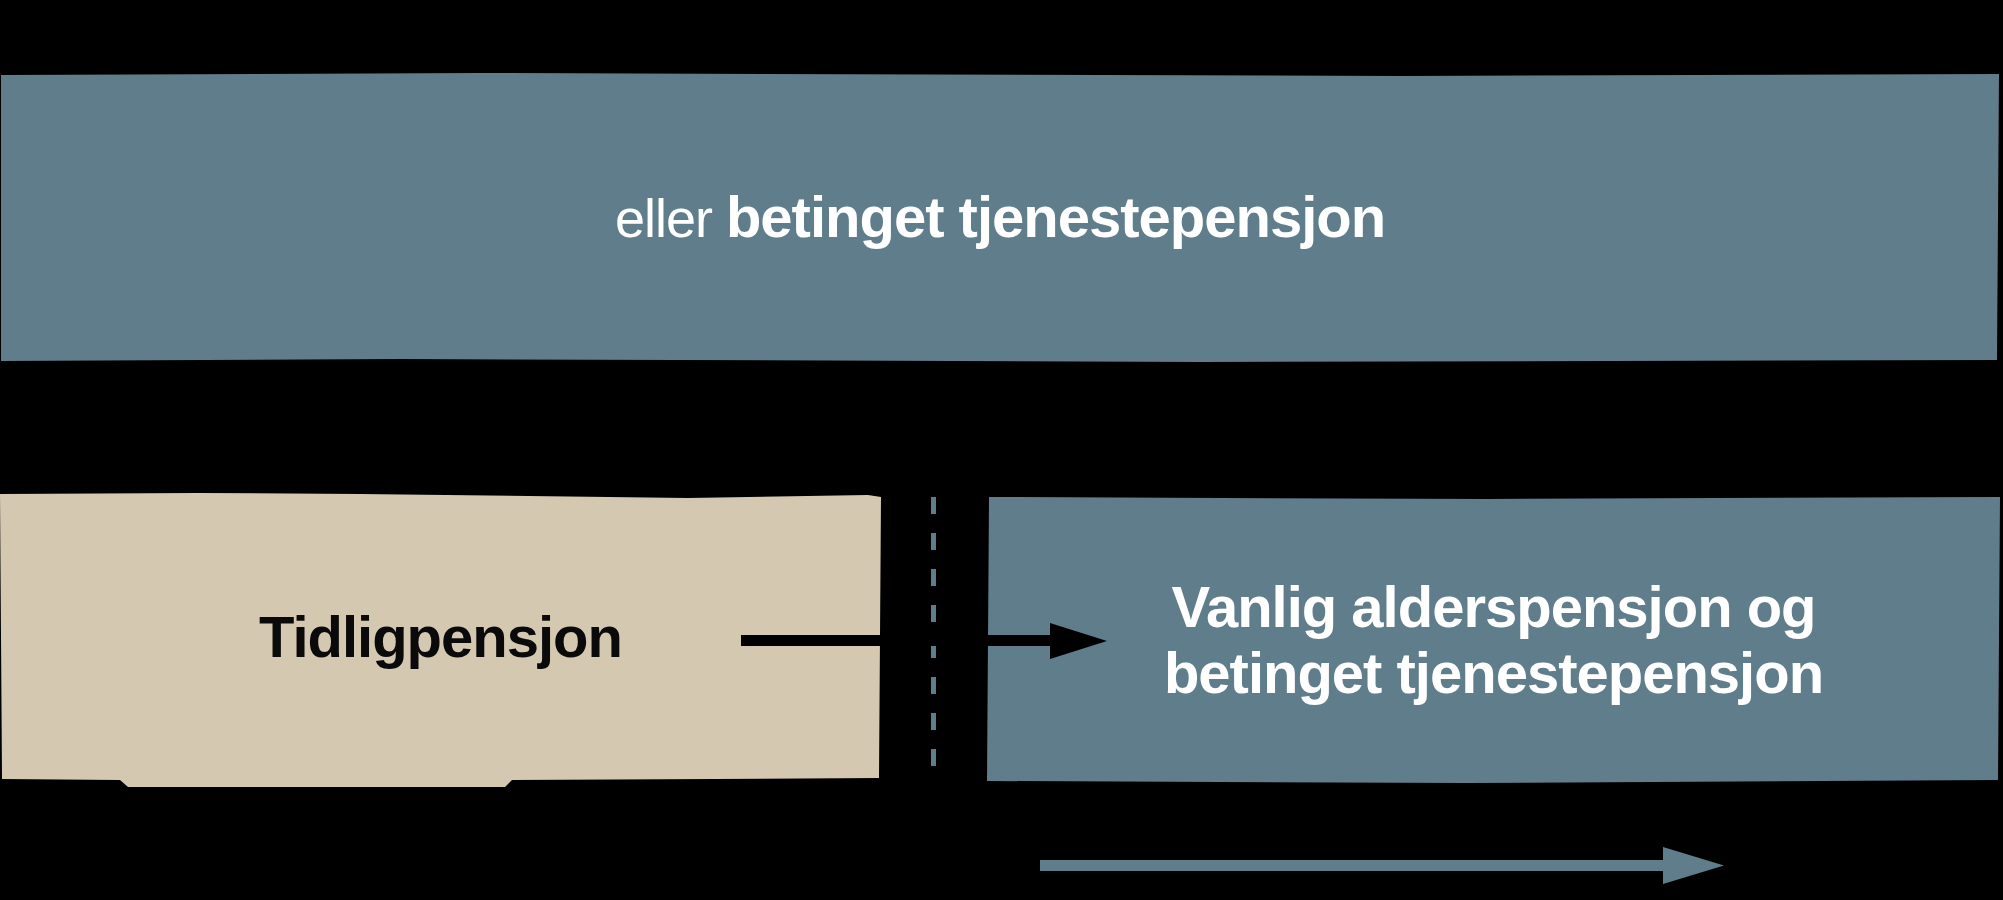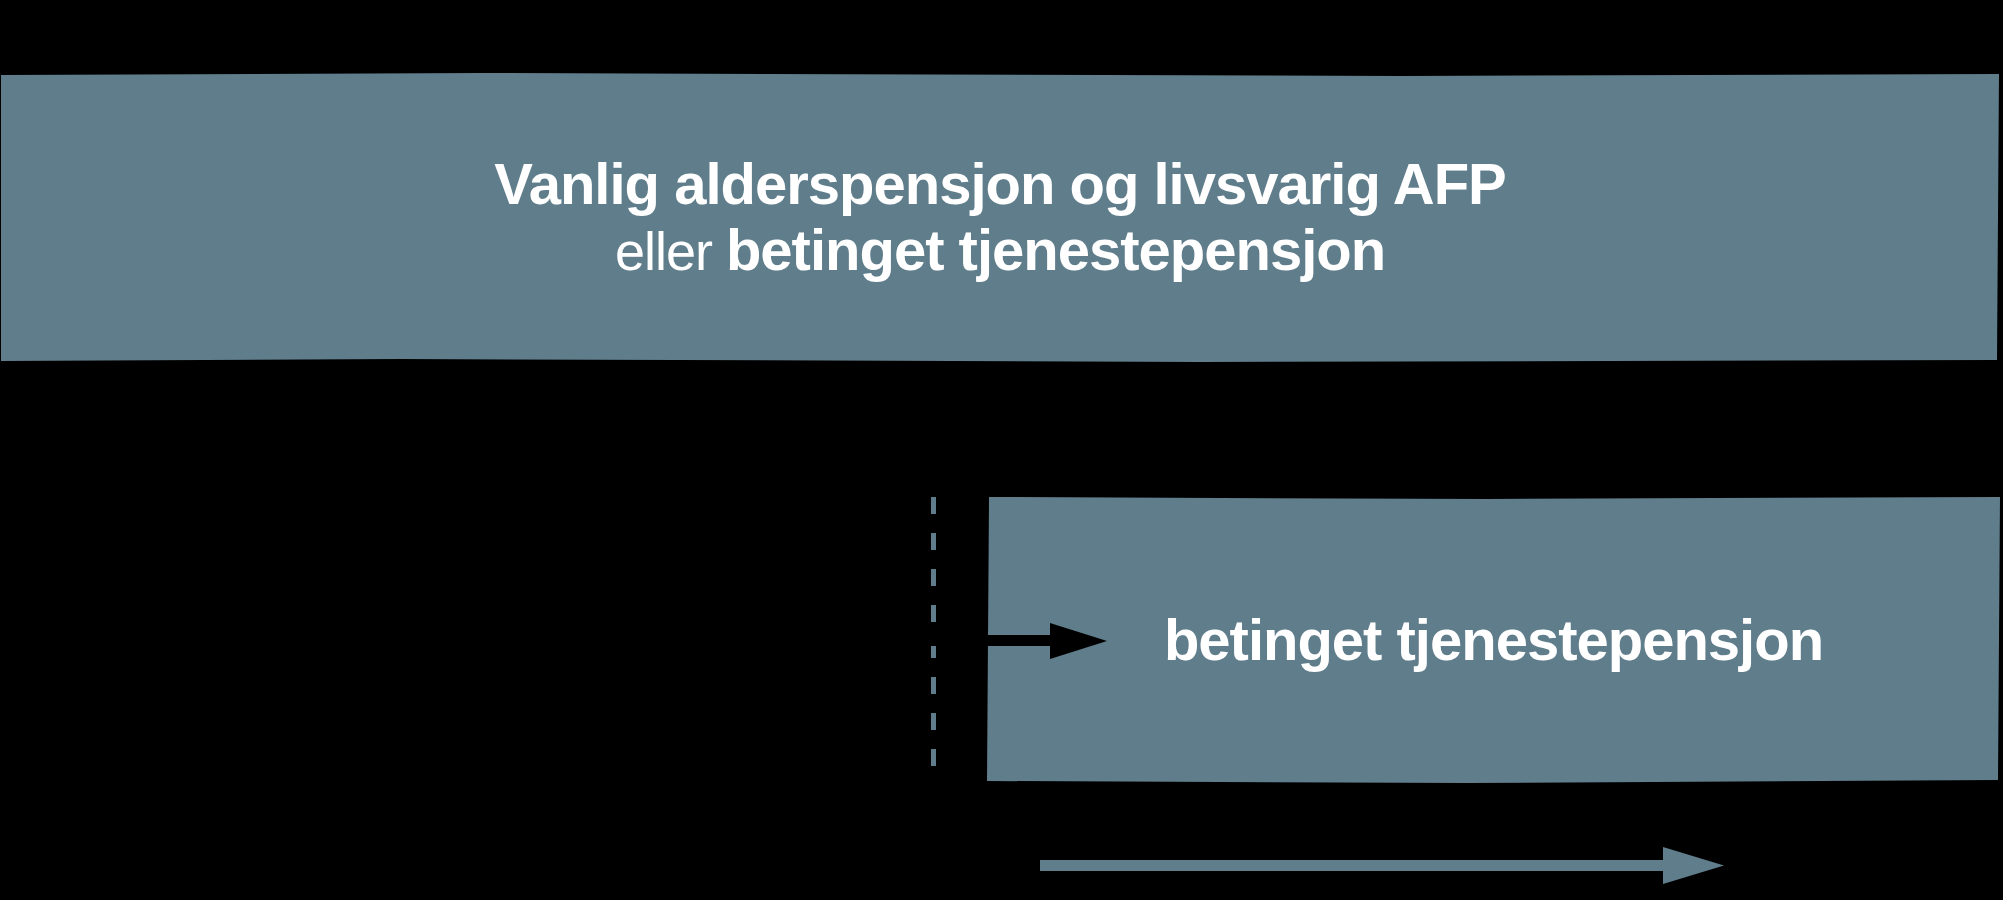--- a/index.html
+++ b/index.html
@@ -72,31 +72,34 @@
     height: 900px;
   }
 </style>
 </head>
 <body>
 
 <div id="canvas">
 
   <div class="box" id="top-box" style="background-color: rgb(95, 125, 139);">
     <div>
-      <div class="line">Vanlig alderspensjon og livsvarig AFP</div>
       <div class="line">
         <span class="light">eller </span>
         <span>betinget tjenestepensjon</span>
       </div>
     </div>
   </div>
 
+  <div class="box" id="early-box" style="background-color: rgb(213, 200, 177);">
+    <div class="line">Tidligpensjon</div>
+  </div>
 
   <div class="box" id="right-box" style="background-color: rgb(95, 125, 139);">
     <div>
+      <div class="line">Vanlig alderspensjon og</div>
       <div class="line">betinget tjenestepensjon</div>
     </div>
   </div>
 
   <svg id="overlay-svg" viewBox="0 0 2003 900">
 
     <line x1="933.5" y1="497" x2="933.5" y2="781" stroke-width="5" stroke-dasharray="17 19" fill="none" stroke="#5f7d8b"></line>
 
     <g>
       <rect x="741" y="635" width="316" height="11" fill="#000000"></rect>

